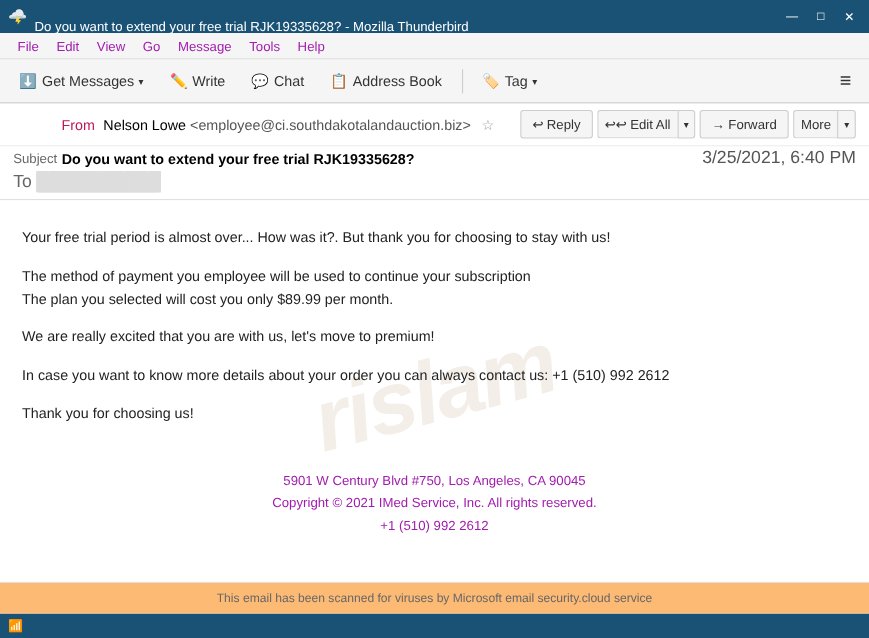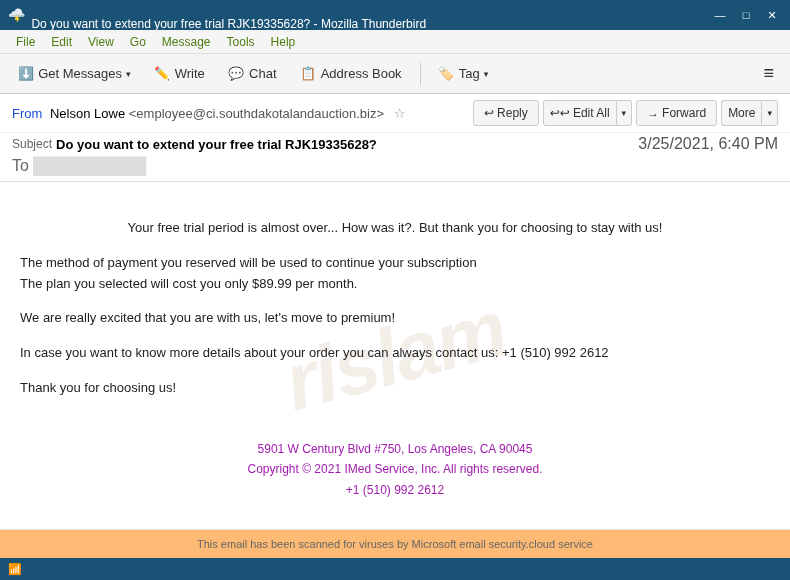--- a/index.html
+++ b/index.html
@@ -29,21 +29,21 @@
       border-bottom: 1px solid #ddd;
       display: flex;
       align-items: center;
       padding: 2px 8px;
       height: 24px;
       font-size: 12px;
     }
     .menubar-item {
       padding: 2px 8px;
       cursor: pointer;
-      color: #4d7c0f;
+      color: #a21caf;
     }
 
     
     .toolbar {
       background: #f5f5f5;
       border-bottom: 1px solid #ccc;
       display: flex;
       align-items: center;
       padding: 4px 8px;
       height: 40px;
@@ -127,21 +127,21 @@
       align-items: center;
       padding: 4px 5px;
       border: 1px solid #ccc;
       background: #f5f5f5;
       cursor: pointer;
       font-size: 9px;
       color: #333;
       border-radius: 0 3px 3px 0;
       height: 26px;
     }
-    .from-label { color: #1d4ed8; margin-right: 4px; }
+    .from-label { color: #be185d; margin-right: 4px; margin-left: 44px; }
     .from-name { font-weight: normal; }
     .from-email { color: #555; }
     .star-icon { margin-left: 6px; color: #999; cursor: pointer; }
 
     .subject-row {
       display: flex;
       align-items: center;
       padding: 2px 12px 2px 12px;
       font-size: 13px;
     }
@@ -323,22 +323,22 @@
 
       <div class="to-row">
         <span class="to-label">To</span>
         <span class="to-value" style="background:#ddd; color:#ddd; border-radius:2px;">██████████</span>
       </div>
     </div>
 
     <div class="email-body">
       <div class="watermark">rislam</div>
       <div class="body-content">
-        <p style="margin-top:20px;text-align:center;">Your free trial period is almost over... How was it?. But thank you for choosing to stay with us!</p>
-        <p style="margin-top:14px;">The method of payment you reserved will be used to continue your subscription</p>
+        <p style="margin-top:8px;">Your free trial period is almost over... How was it?. But thank you for choosing to stay with us!</p>
+        <p style="margin-top:14px;">The method of payment you employee will be used to continue your subscription</p>
         <p>The plan you selected will cost you only $89.99 per month.</p>
         <p style="margin-top:14px;">We are really excited that you are with us, let's move to premium!</p>
         <p style="margin-top:14px;">In case you want to know more details about your order you can always contact us: +1 (510) 992 2612</p>
         <p style="margin-top:14px;">Thank you for choosing us!</p>
 
         <div class="footer-address">
           <div>5901 W Century Blvd #750, Los Angeles, CA 90045</div>
           <div>Copyright © 2021 IMed Service, Inc. All rights reserved.</div>
           <div>+1 (510) 992 2612</div>
         </div>

